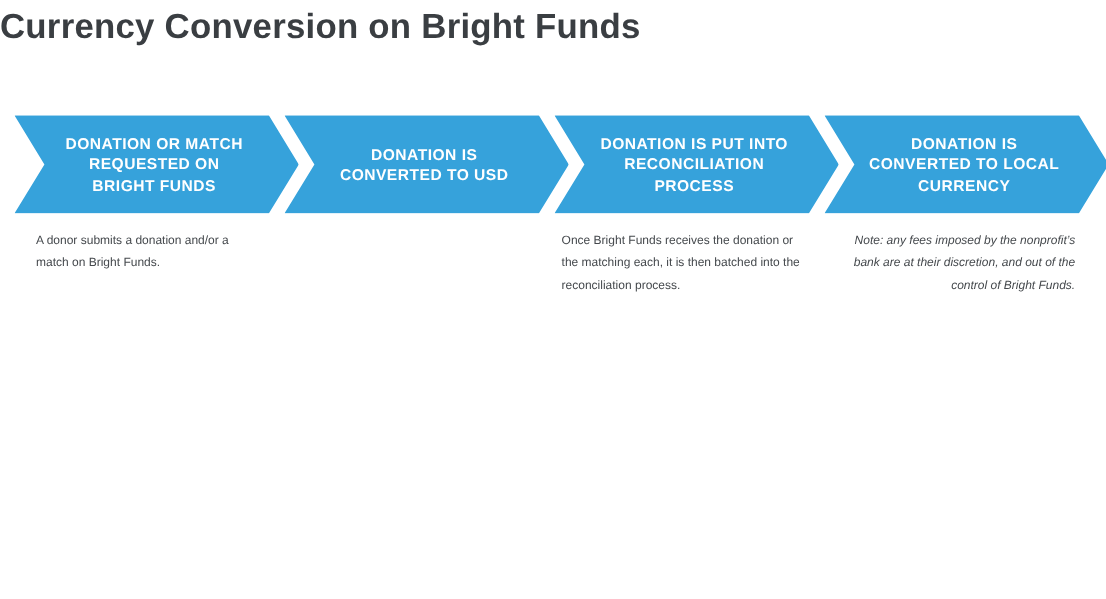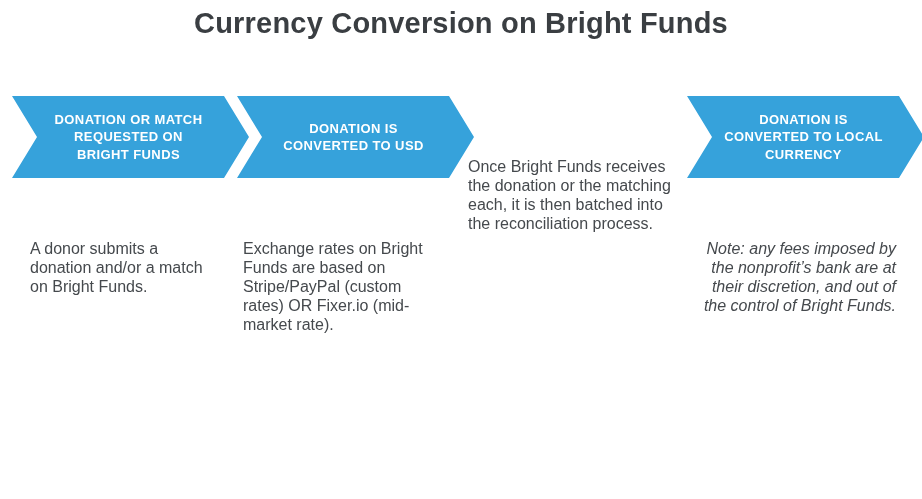--- a/index.html
+++ b/index.html
@@ -16,21 +16,21 @@
   body {
     width: 922px;
     height: 499px;
     font-family: "Liberation Sans", sans-serif;
     overflow: hidden;
     position: relative;
   }
   .title {
     margin: 0;
     padding-top: 7px;
-    text-align: center;
+    text-align: left;
     font-size: 29px;
     font-weight: bold;
     letter-spacing: 0.2px;
     color: var(--title-color);
   }
   .steps {
     position: absolute;
     top: 96px;
     left: 12px;
     width: 900px;
@@ -56,23 +56,22 @@
     font-size: 13px;
     font-weight: bold;
     letter-spacing: 0.4px;
     line-height: 1.32;
     text-align: center;
     white-space: pre-line;
   }
   .step-body {
     padding: 13px 16px 0 6px;
     color: var(--body-color);
-    font-size: 16px;
+    font-size: 10px;
     line-height: 19px;
-    margin-top: 48px;
   }
   .step:first-child .step-body {
     padding-left: 18px;
     padding-right: 30px;
   }
   .step-body p {
     margin: 0 0 19px 0;
   }
   .step-body p.note {
     font-style: italic;
@@ -95,26 +94,28 @@
     <div class="step-body">
       <p>A donor submits a donation and/or a match on Bright Funds.</p>
     </div>
   </div>
 
   <div class="step">
     <div class="arrow">
       <div class="arrow-label">DONATION IS
 CONVERTED TO USD</div>
     </div>
-    <div class="step-body">
-      <p>Exchange rates on Bright Funds are based on Stripe/PayPal (custom rates) OR Fixer.io (mid-market rate).</p>
-    </div>
   </div>
 
   <div class="step">
+    <div class="arrow">
+      <div class="arrow-label">DONATION IS PUT INTO
+RECONCILIATION
+PROCESS</div>
+    </div>
     <div class="step-body">
       <p>Once Bright Funds receives the donation or the matching each, it is then batched into the reconciliation process.</p>
     </div>
   </div>
 
   <div class="step">
     <div class="arrow">
       <div class="arrow-label">DONATION IS
 CONVERTED TO LOCAL
 CURRENCY</div>

